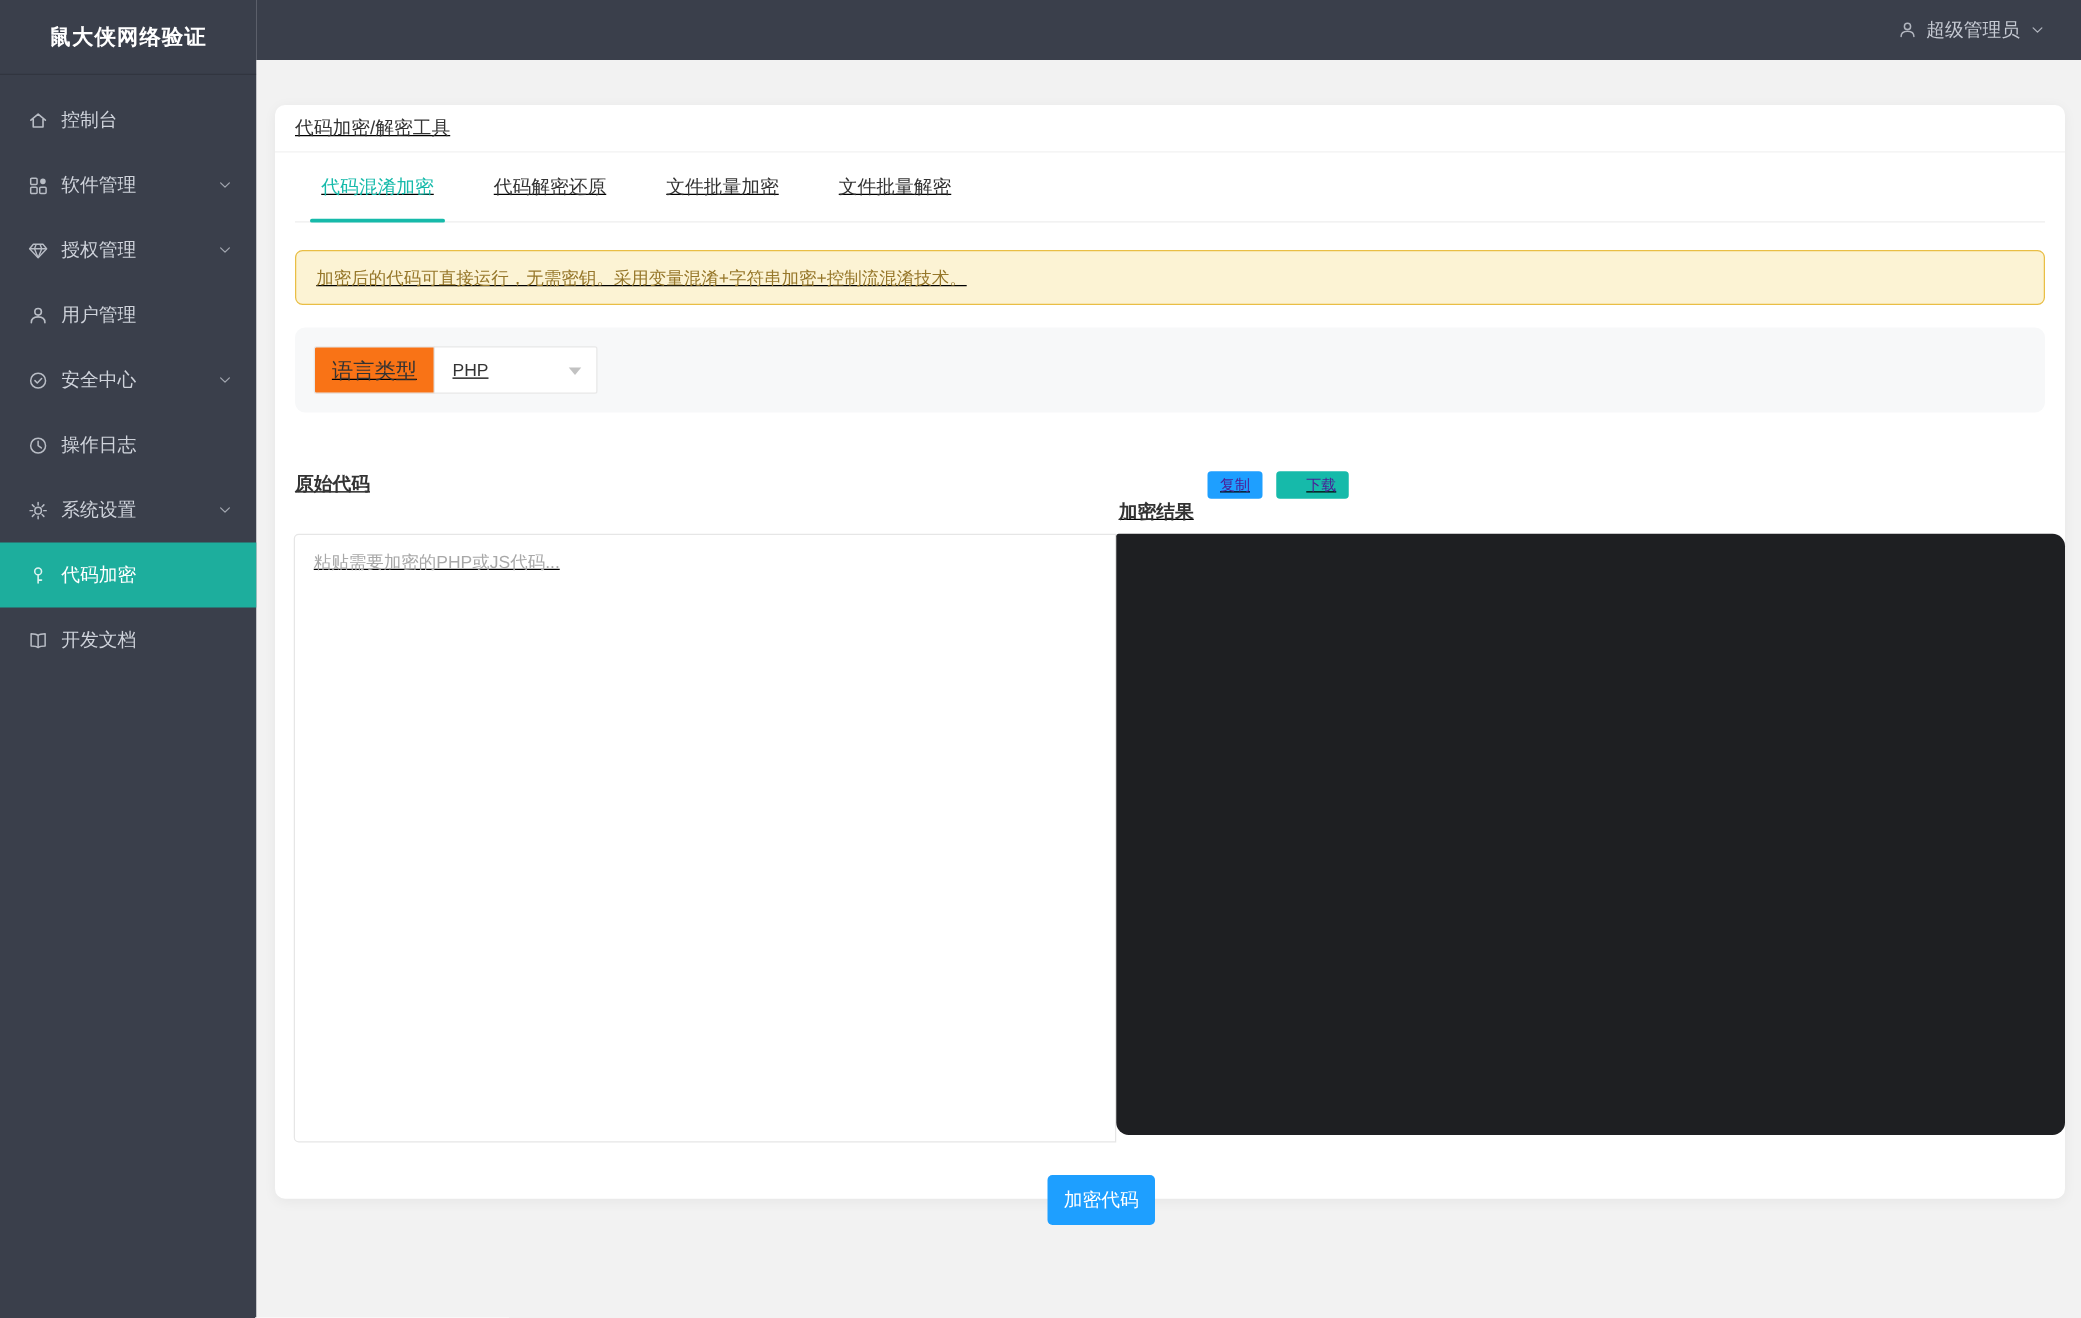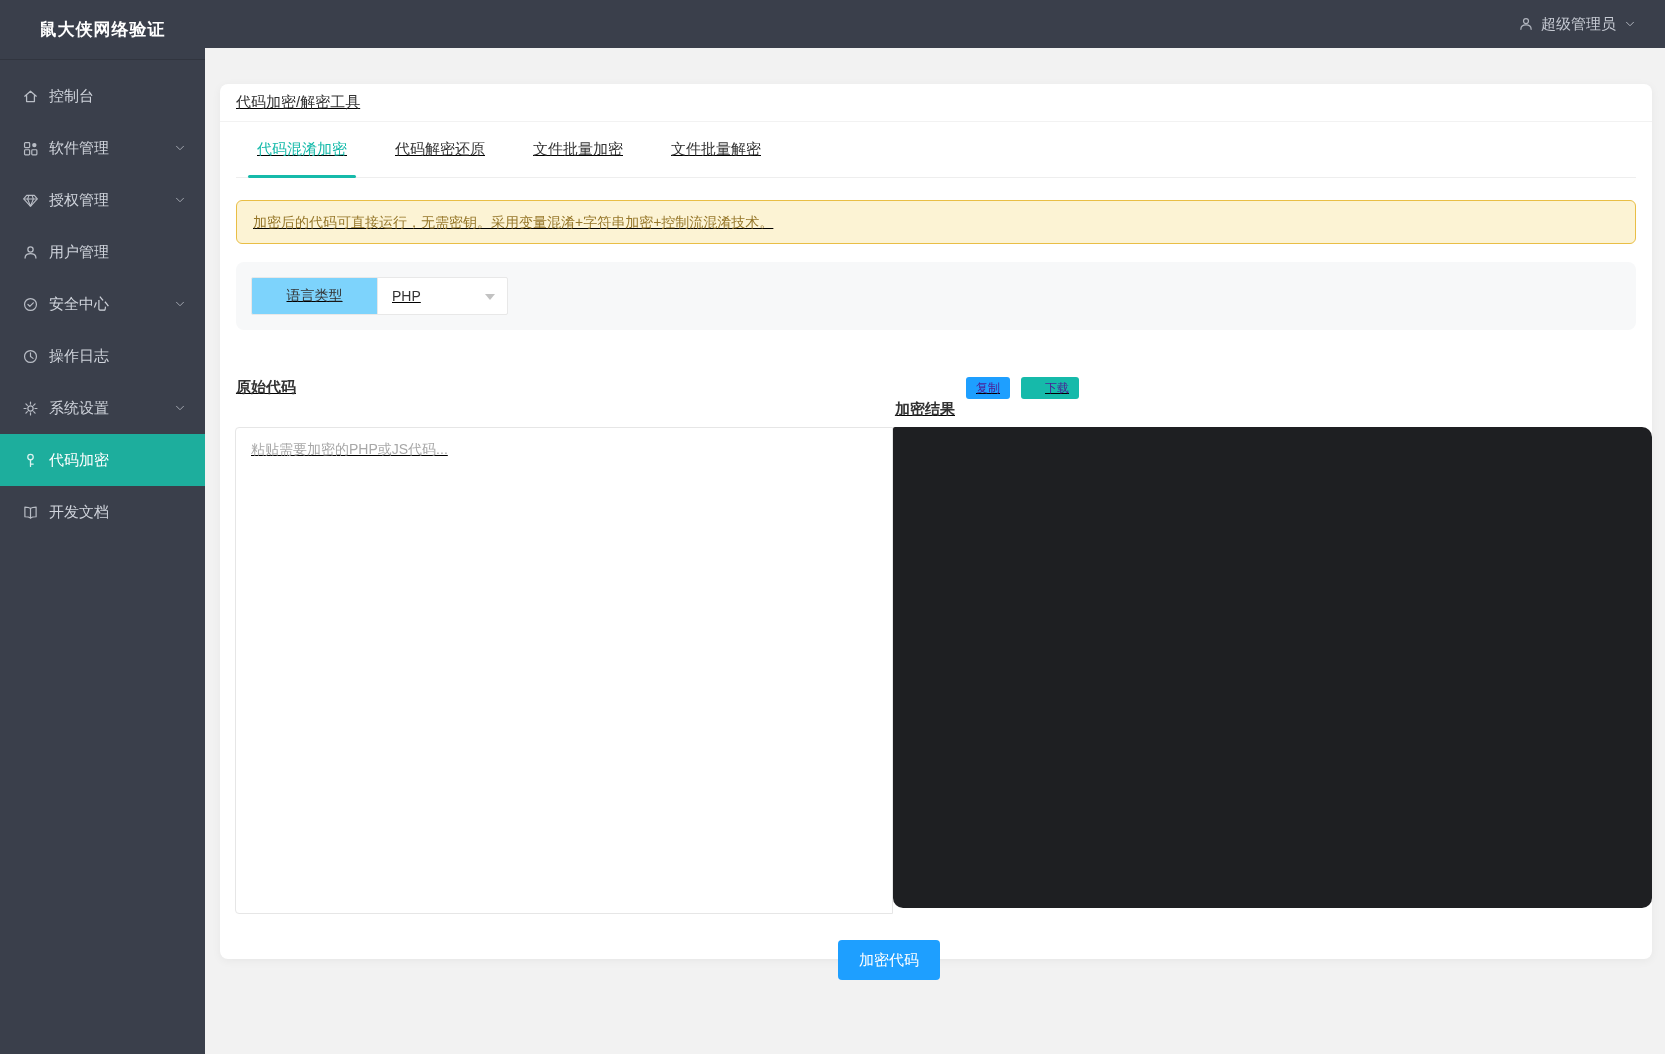--- a/index.html
+++ b/index.html
@@ -67,23 +67,23 @@
   .alert {
     margin:22px 16px 0; background:#FCF3D4; border:1px solid #E9BE45;
     border-radius:6px; padding:12px 16px; color:#96772A; font-size:14px; line-height:18px;
   }
   .form-panel {
     margin:18px 16px 0; background:#F7F8F9; border-radius:8px; padding:15px;
     display:flex; align-items:center;
   }
   .lang-group { display:inline-flex; height:38px; }
   .lang-label {
-    width:127px; background:#7dd3fc; border:1px solid #E8E8E8; border-radius:2px 0 0 2px;
+    width:97px; background:#f97316; border:1px solid #E8E8E8; border-radius:2px 0 0 2px;
     display:flex; align-items:center; justify-content:center;
-    font-size:14px; color:#333;
+    font-size:17px; color:#333;
   }
   .lang-select {
     width:131px; margin-left:-1px; background:#fff; border:1px solid #E8E8E8;
     border-radius:0 2px 2px 0; position:relative; display:flex; align-items:center;
     padding:0 14px; font-size:14px; color:#333; cursor:pointer;
   }
   .caret {
     position:absolute; right:12px; top:16px; width:0; height:0;
     border-left:5px solid transparent; border-right:5px solid transparent;
     border-top:6px solid #C2C2C2;
@@ -107,21 +107,21 @@
   }
   .src-area::placeholder { color:#A8A8A8; }
   .result-box {
     width:762px; height:481px; background:#1E1F22;
     border-radius:2px 10px 10px 10px;
     color:#d4d4d4; font-family:"DejaVu Sans Mono","Liberation Mono",monospace;
     font-size:13px; padding:12px 14px; overflow:auto;
   }
   .encrypt-row { margin-top:26px; }
   .encrypt-btn {
-    margin-left:618px; width:102px; height:40px; background:#1E9FFF; color:#fff;
+    margin-left:618px; width:86px; height:40px; background:#1E9FFF; color:#fff;
     border:none; border-radius:4px; font-size:15px; cursor:pointer;
     font-family:"Liberation Sans","DejaVu Sans",sans-serif;
   }
 </style>
 </head>
 <body>
 
 <aside class="sidebar">
   <div class="logo">鼠大侠网络验证</div>
   <nav class="nav">

